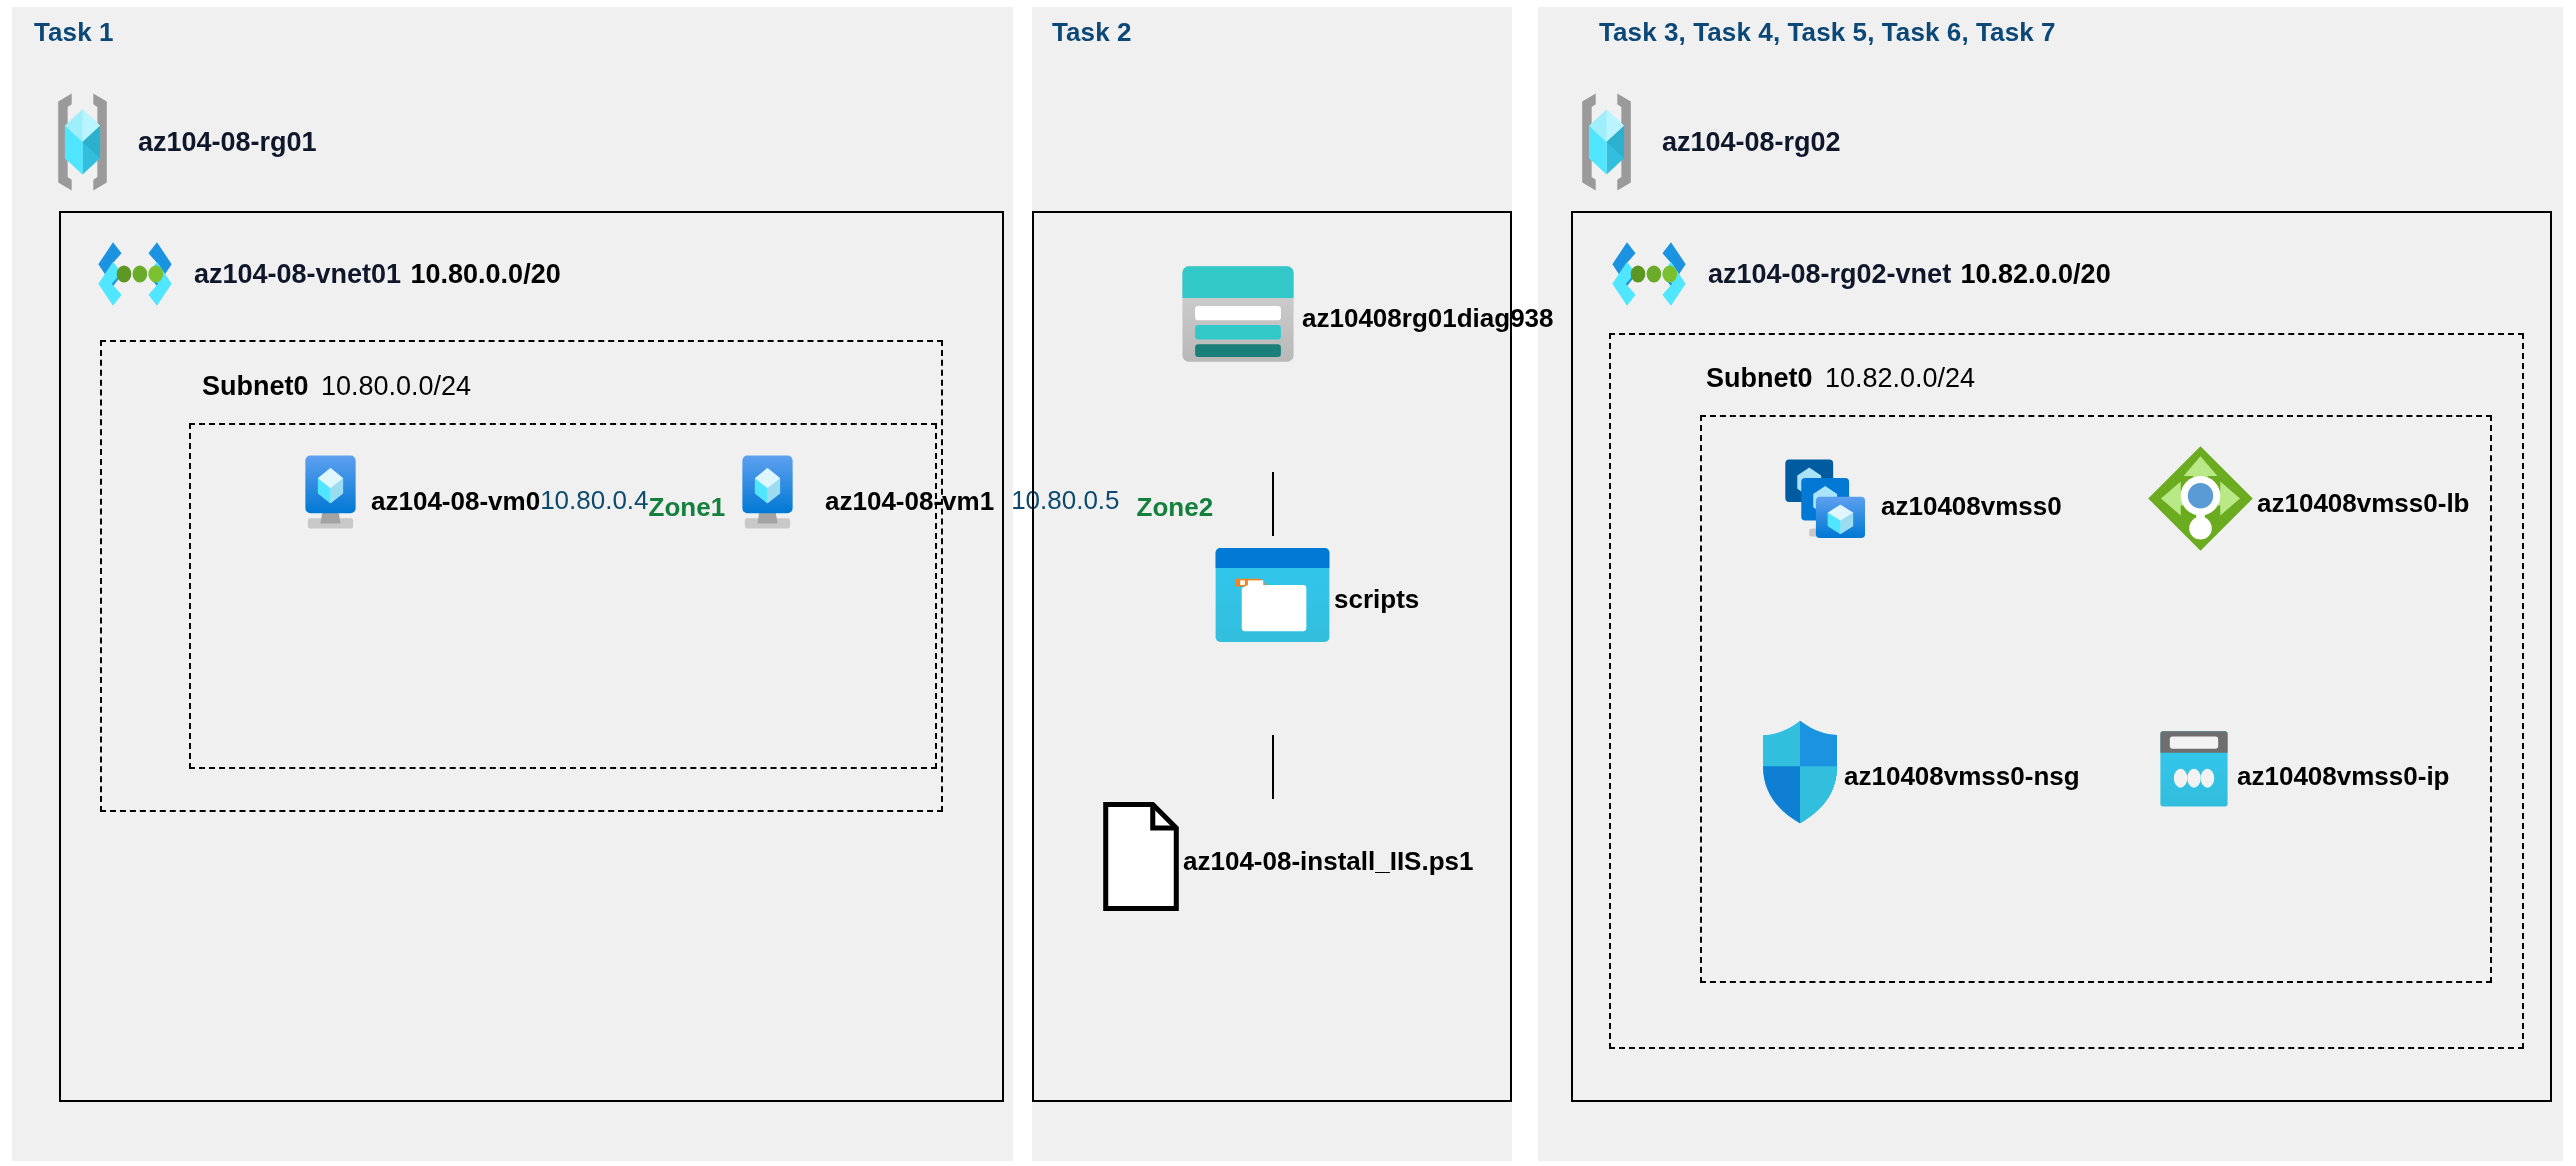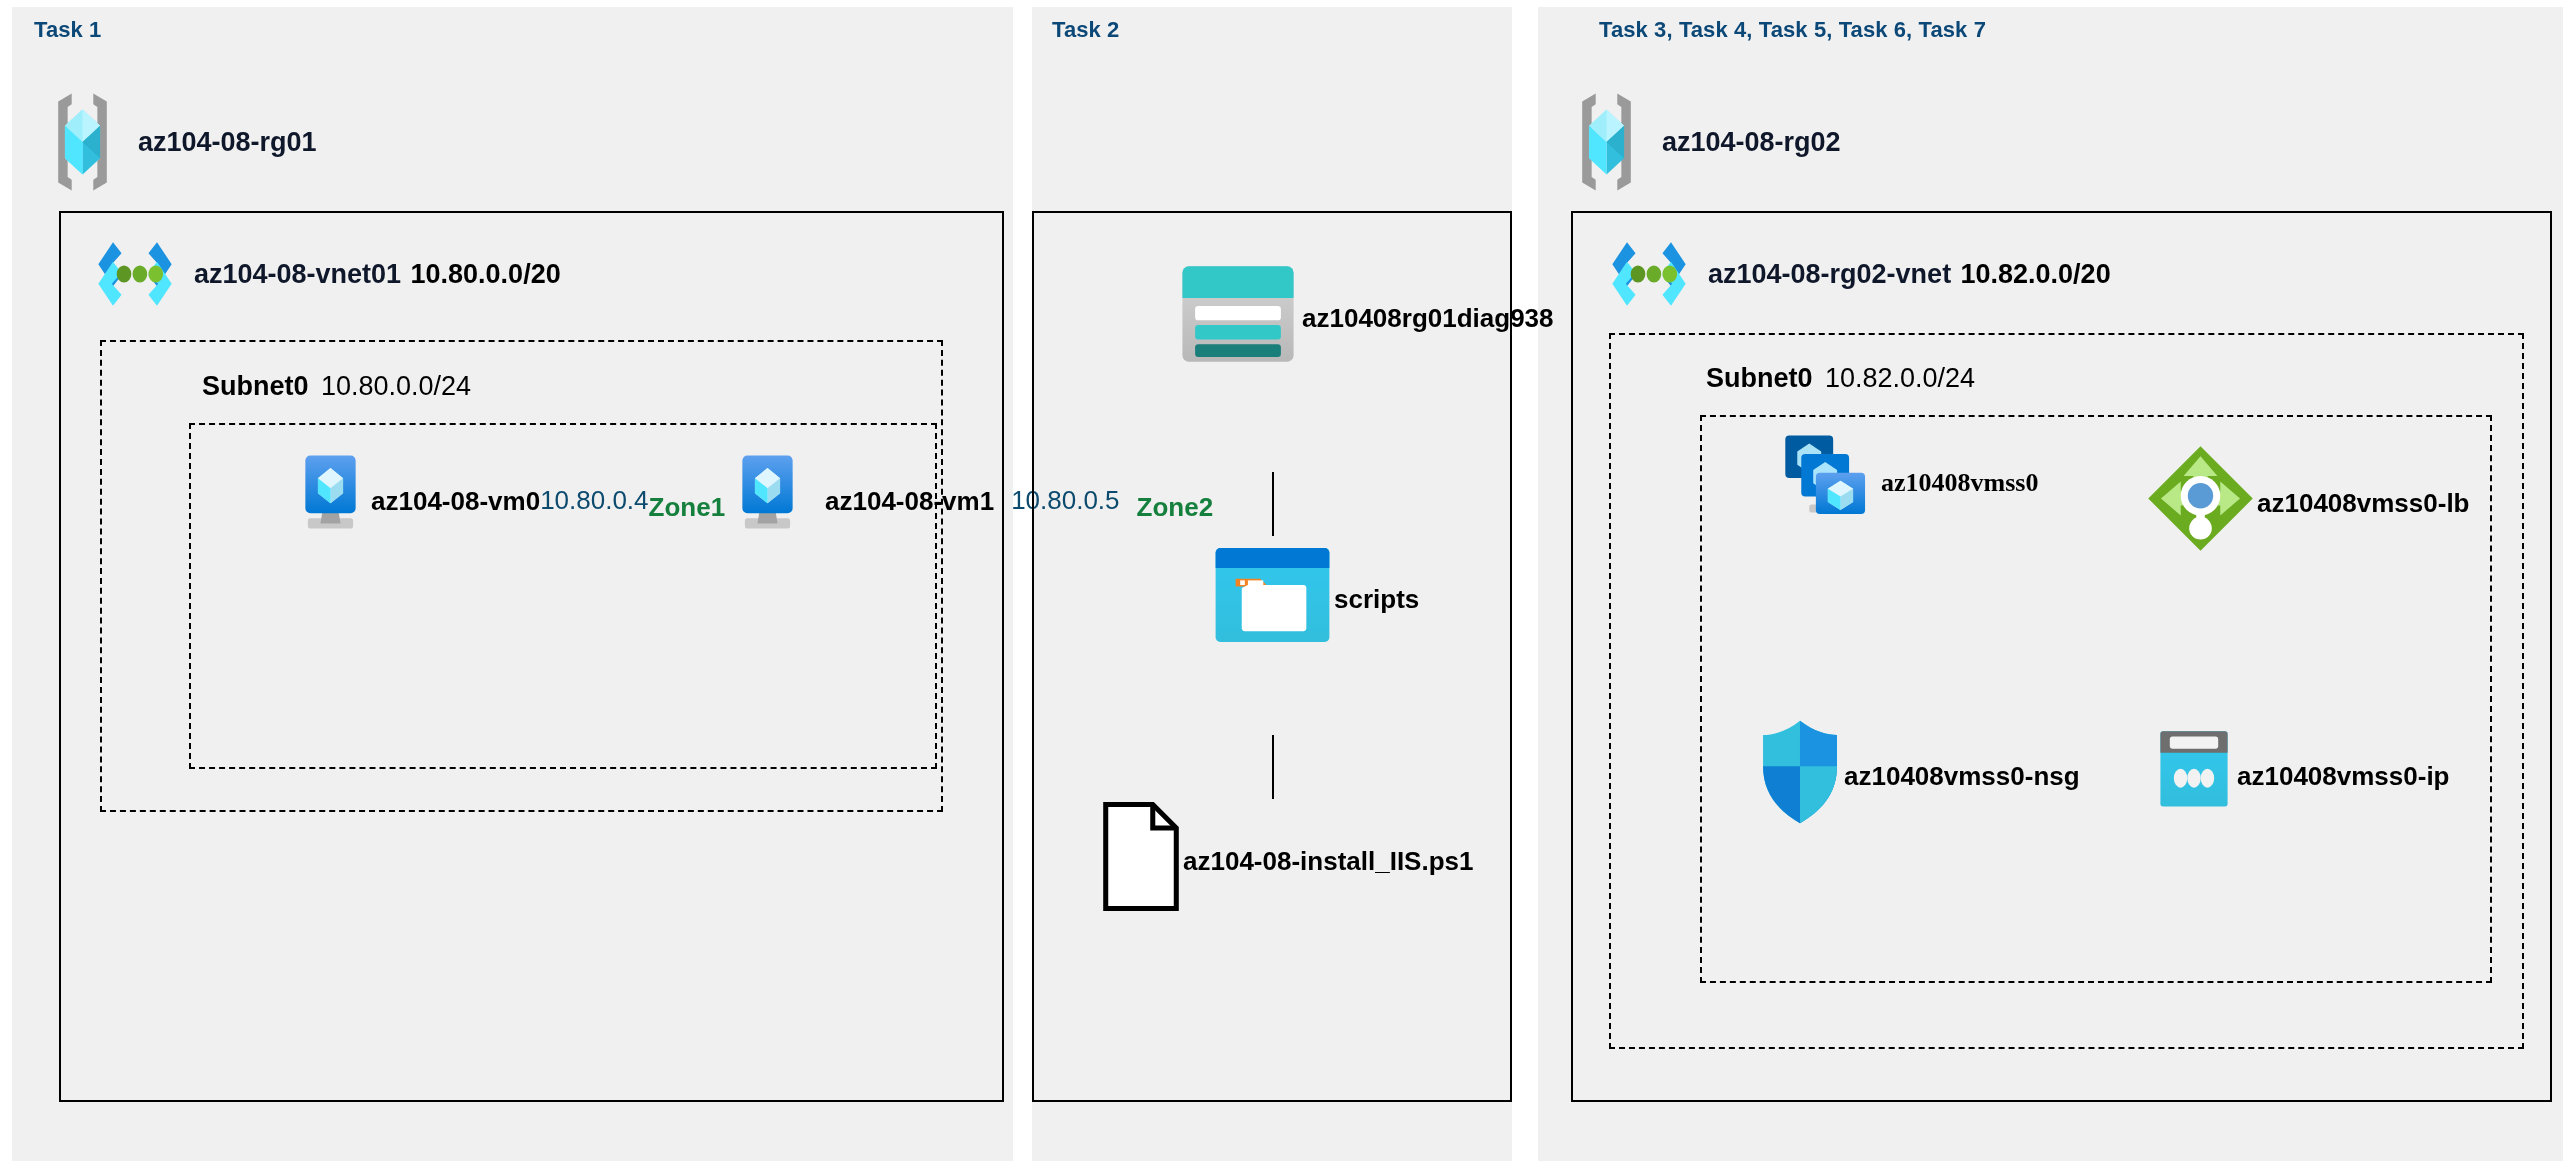--- a/index.html
+++ b/index.html
@@ -3,21 +3,21 @@
 <meta charset="utf-8">
 <title>Azure Lab Architecture Diagram</title>
 <style>
   html,body{margin:0;padding:0;background:#ffffff;}
   body{
     font-family:"Liberation Sans", sans-serif;
     width:2576px;height:1166px;position:relative;overflow:hidden;
   }
   .panel{position:absolute;background:#f0f0f0;}
   .task-label{
-    position:absolute;color:#0b4878;font-weight:bold;font-size:22px;
+    position:absolute;color:#0b4878;font-weight:bold;font-size:26px;
     letter-spacing:0.1px;white-space:nowrap;
   }
   .solid-box{position:absolute;border:2.7px solid #000000;background:transparent;box-sizing:border-box;}
   .dash-box{position:absolute;border:2.7px dashed #000000;background:transparent;box-sizing:border-box;}
   .hdr-row{position:absolute;display:flex;align-items:center;white-space:nowrap;}
   .hdr-name{font-size:27px;font-weight:bold;color:#0f172a;}
   .hdr-cidr{font-size:27px;font-weight:bold;color:#000;margin-left:9.4px;}
   .sub-title{position:absolute;white-space:nowrap;}
   .sub-title .n{font-size:27px;font-weight:bold;color:#000;}
   .sub-title .c{font-size:27px;font-weight:normal;color:#000;margin-left:9.4px;}
@@ -210,21 +210,21 @@
 
 <div class="dash-box" style="left:1609px;top:333px;width:915px;height:716px;"></div>
 
 <div class="sub-title" style="left:1706px;top:363px;">
   <span class="n">Subnet0</span>
   <span class="c">10.82.0.0/24</span>
 </div>
 
 <div class="dash-box" style="left:1700px;top:415px;width:792px;height:568px;"></div>
 
-<div class="node" style="left:1780px;top:424px;width:337px;font-family:Liberation Serif, serif;">
+<div class="node" style="left:1780px;top:448px;width:337px;">
   <span>
     <svg width="101" height="108" viewBox="0 0 76 80">
       <rect x="4" y="8" width="36" height="32" rx="3" fill="#005ba1"></rect>
       <path d="M22 14 L31 20 L31 30 L22 36 L13 30 L13 20 Z" fill="#b9eeff" opacity="0.92"></path>
       <rect x="16" y="22" width="36" height="32" rx="3" fill="#0078d4"></rect>
       <path d="M34 28 L43 34 L43 44 L34 50 L25 44 L25 34 Z" fill="#b9eeff" opacity="0.92"></path>
       <rect x="22" y="60" width="26" height="6" rx="2" fill="#c8c8c8"></rect>
       <path d="M32 54 L40 54 L42 64 L30 64 Z" fill="#a3a3a3"></path>
       <linearGradient id="vmssg" x1="0" y1="0" x2="0" y2="1">
         <stop offset="0" stop-color="#5ea0ef"></stop>

